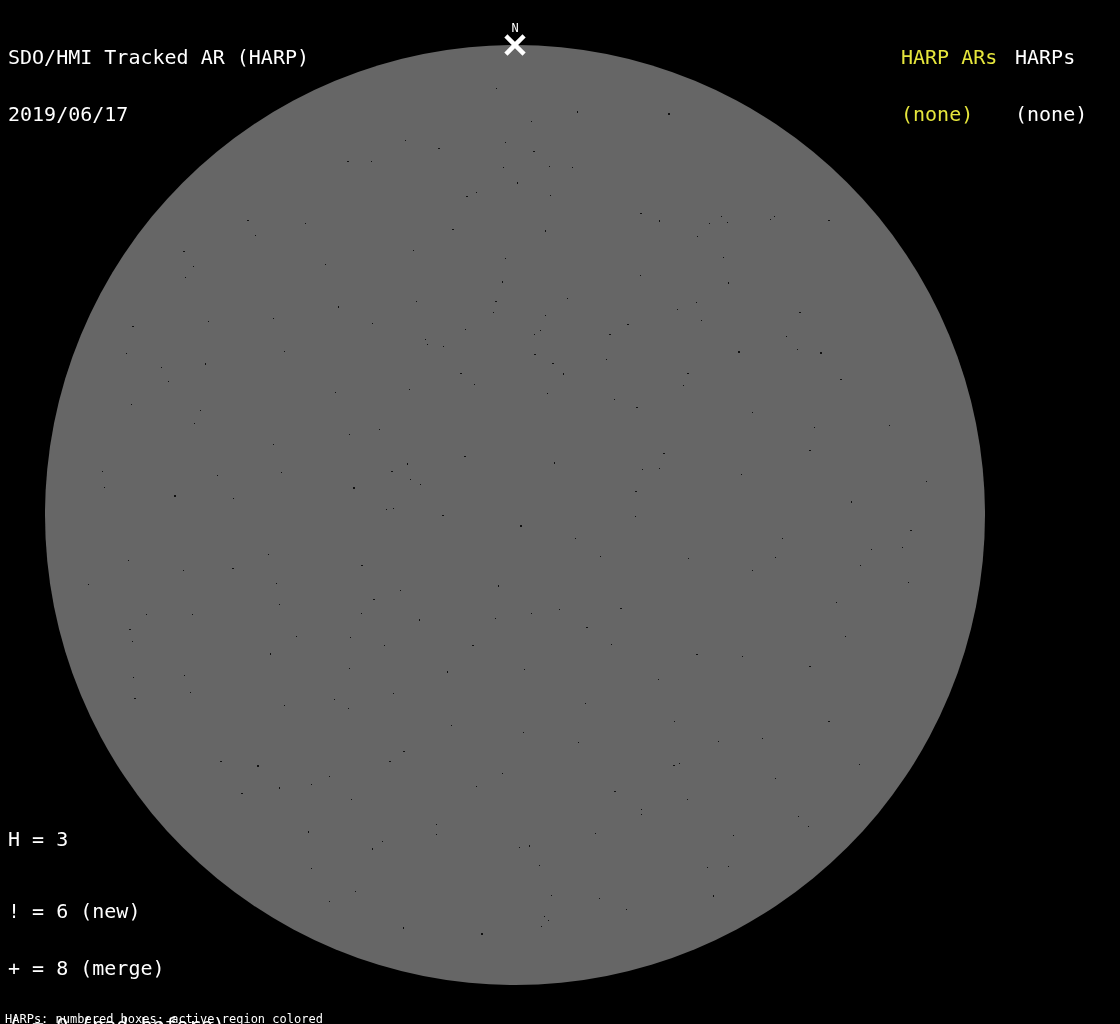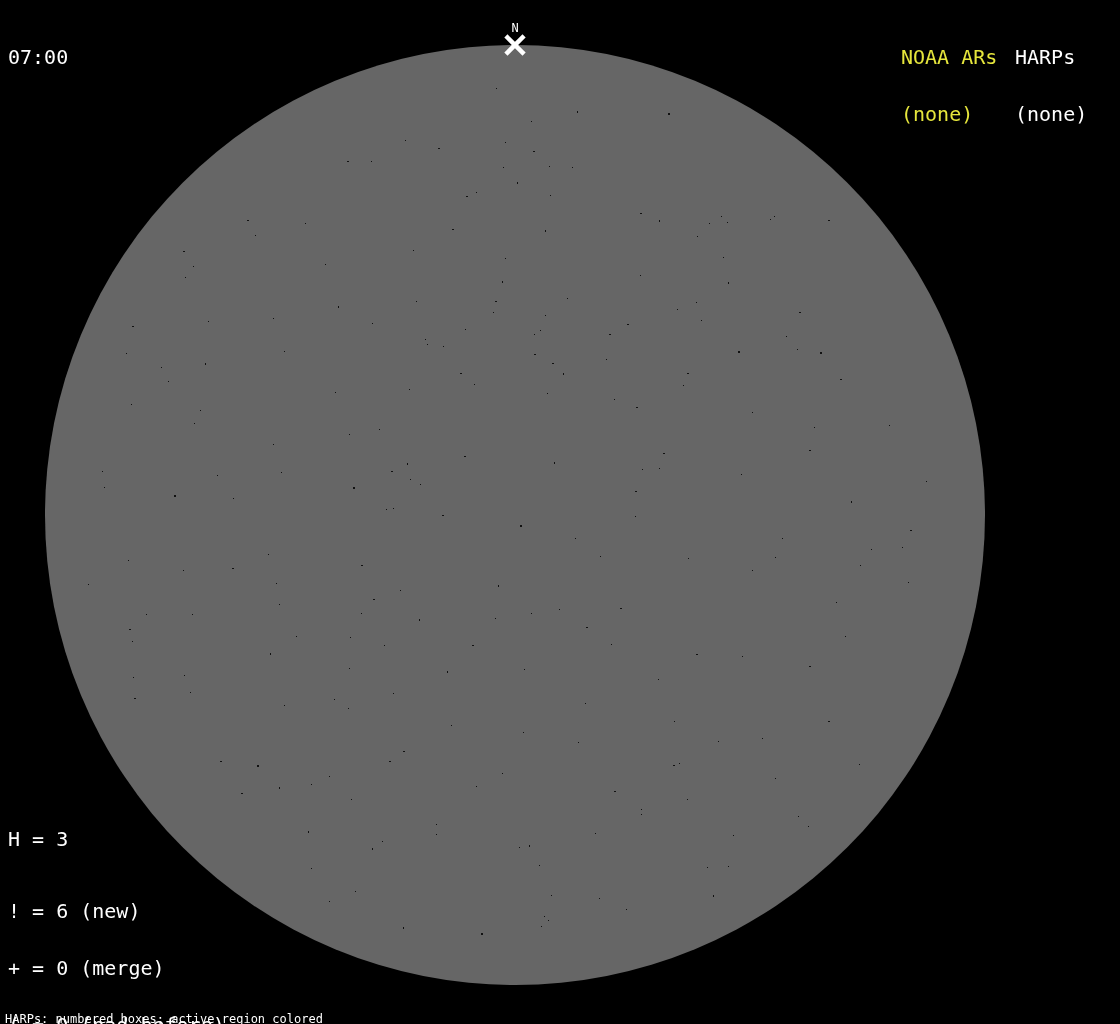--- a/index.html
+++ b/index.html
@@ -293,38 +293,39 @@
       <i style="left:754px;top:267px;width:2px;height:1px;background:#121212"></i>
     </div>
 
   <div class="north-label">N</div>
   <svg class="north-x" width="22" height="22" viewBox="0 0 22 22">
     <line x1="3.5" y1="3.5" x2="18.5" y2="18.5" stroke="#ffffff" stroke-width="4.5" stroke-linecap="square"></line>
     <line x1="18.5" y1="3.5" x2="3.5" y2="18.5" stroke="#ffffff" stroke-width="4.5" stroke-linecap="square"></line>
   </svg>
 
   <div class="title-block">
-    <div>07:00</div>
+    <div>SDO/HMI Tracked AR (HARP)</div>
+    <div>2019/06/17</div>
   </div>
 
   <div class="status-block status-noaa" style="color: rgb(230, 230, 60);">
-    <div>NOAA ARs</div>
+    <div>HARP ARs</div>
     <div>(none)</div>
   </div>
 
   <div class="status-block status-harps">
     <div>HARPs</div>
     <div>(none)</div>
   </div>
 
   <div class="legend-h">H = 3</div>
 
   <div class="legend-items">
     <div>! = 6 (new)</div>
-    <div>+ = 0 (merge)</div>
+    <div>+ = 8 (merge)</div>
     <div>( = 0 (pad before)</div>
     
     
     
   </div>
 
   <div class="footer">
     <div>HARPs: numbered boxes; active region colored</div>
     
   </div>

